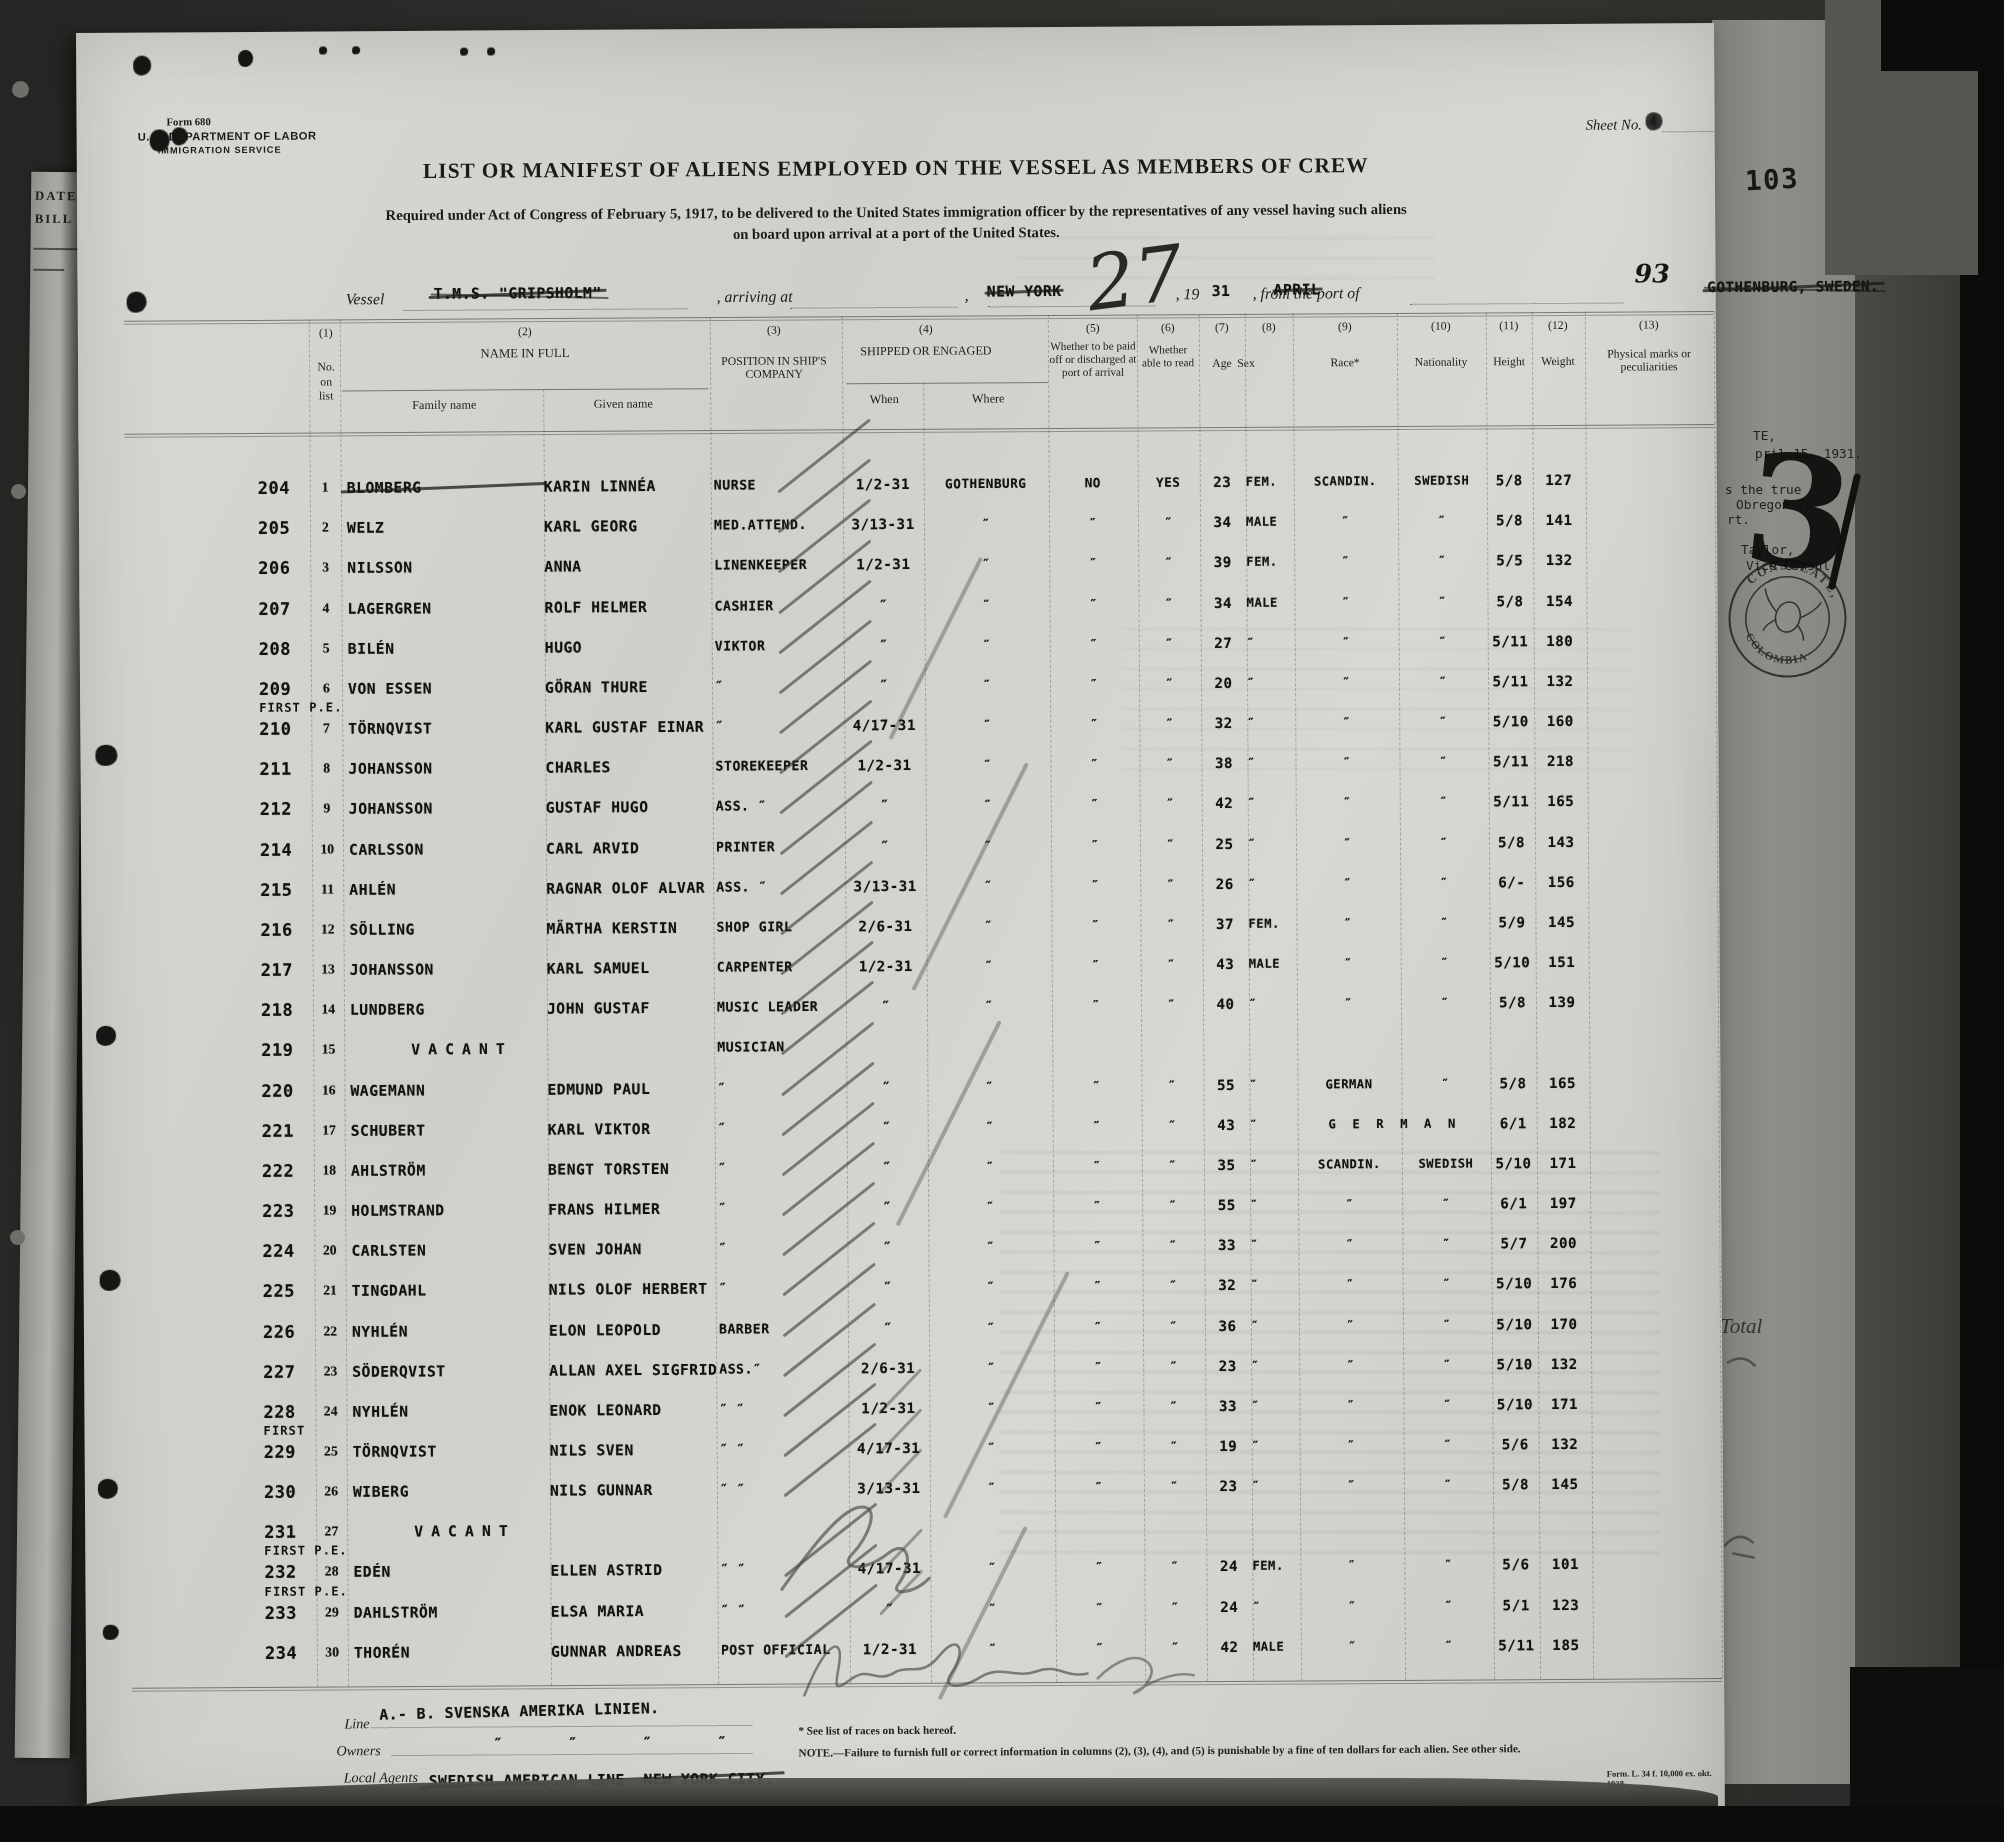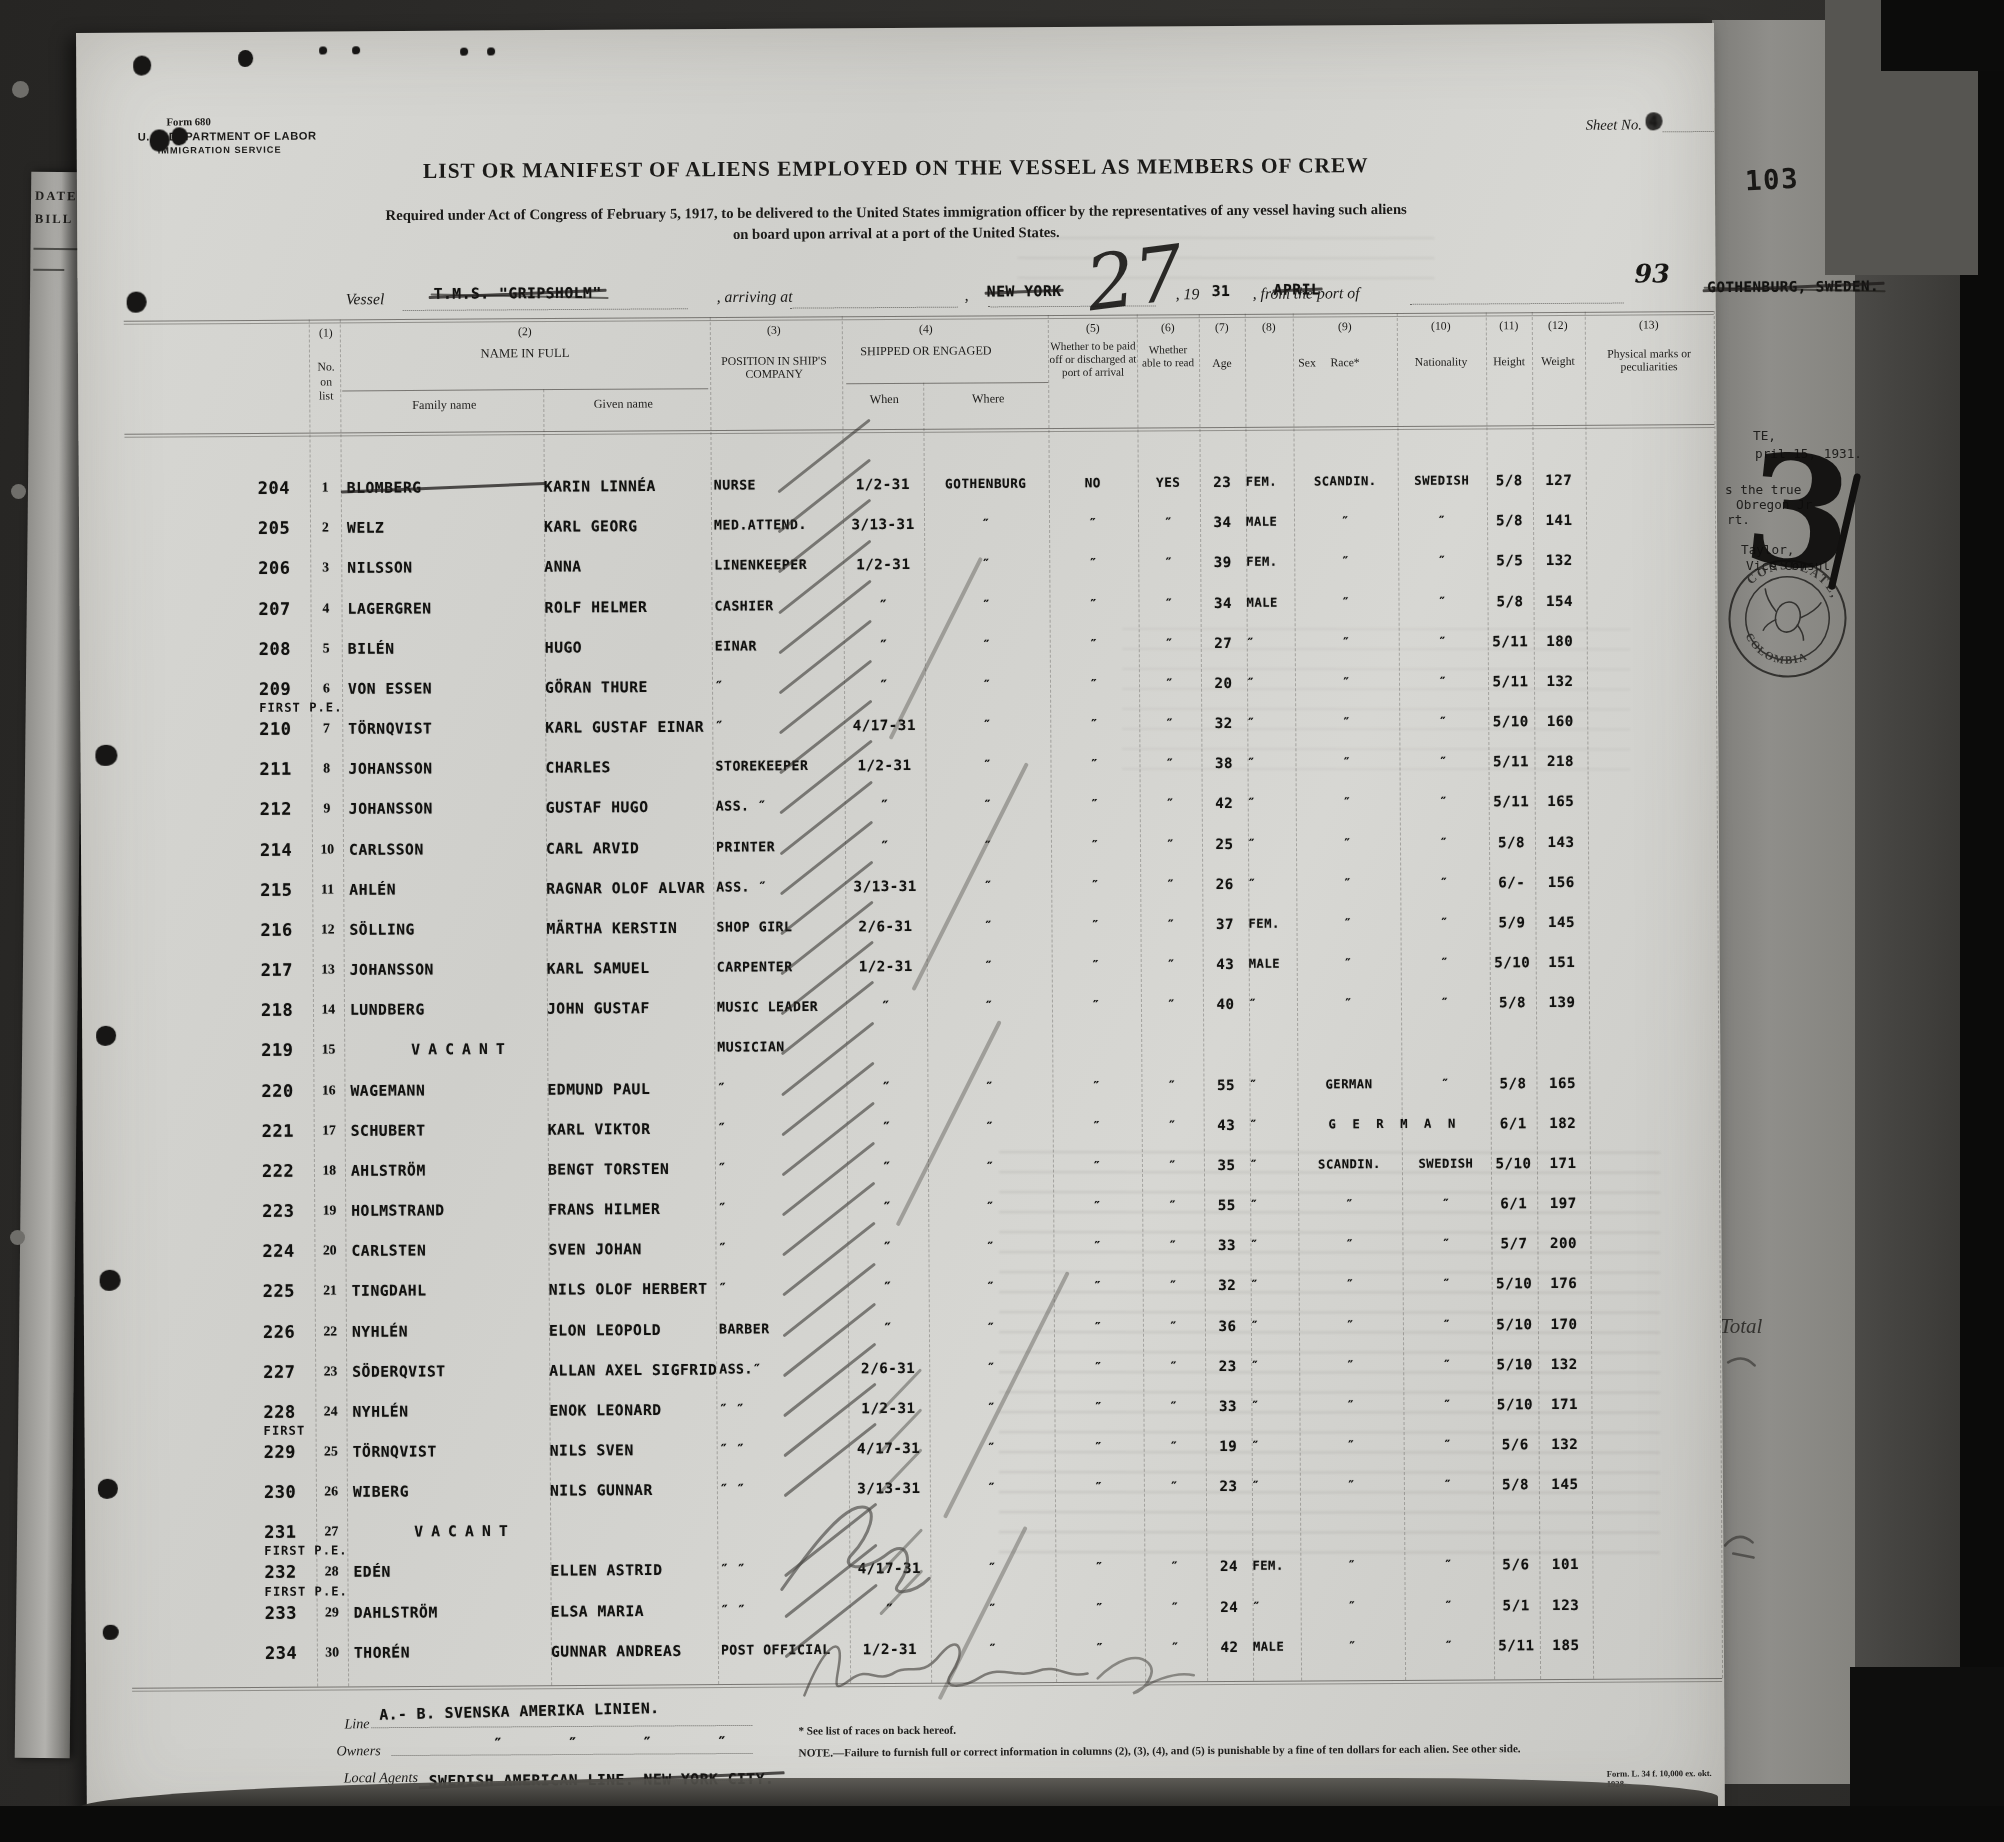--- a/index.html
+++ b/index.html
@@ -213,21 +213,21 @@
     
     <div class="hdr" style="left:447px;top:316px;font-size:12.7px;">NAME IN FULL</div>
     <div class="hdr" style="left:248px;top:329px;">No.</div>
     <div class="hdr" style="left:248px;top:344px;">on</div>
     <div class="hdr" style="left:248px;top:358px;">list</div>
     <div class="hdr" style="left:696px;top:326px;width:122px;">POSITION IN SHIP'S COMPANY</div>
     <div class="hdr" style="left:848px;top:316px;font-size:12.2px;white-space:nowrap;">SHIPPED OR ENGAGED</div>
     <div class="hdr" style="left:1015px;top:313px;width:92px;font-size:11.2px;">Whether to be paid off or discharged at port of arrival</div>
     <div class="hdr" style="left:1090px;top:317px;width:59px;font-size:11.2px;">Whether able to read</div>
     <div class="hdr" style="left:1144px;top:331px;">Age</div>
-    <div class="hdr" style="left:1229px;top:331px;">Sex</div>
+    <div class="hdr" style="left:1168px;top:331px;">Sex</div>
     <div class="hdr" style="left:1267px;top:331px;">Race*</div>
     <div class="hdr" style="left:1363px;top:331px;">Nationality</div>
     <div class="hdr" style="left:1431px;top:331px;">Height</div>
     <div class="hdr" style="left:1480px;top:331px;">Weight</div>
     <div class="hdr" style="left:1571px;top:324px;width:127px;">Physical marks or peculiarities</div>
 
     
     <div class="hline" style="left:264px;top:359px;width:366px;"></div>
     <div class="hdr" style="left:366px;top:367px;font-size:12.2px;">Family name</div>
     <div class="hdr" style="left:545px;top:367px;font-size:12.2px;">Given name</div>
@@ -331,21 +331,21 @@
           <span class="cell c-nat">″</span>
           <span class="cell c-height">5/8</span>
           <span class="cell c-weight">154</span>
           <i class="slash"></i>
         </div>
         <div class="crew-row" style="top: 597px;">
           <span class="cell c-no">208</span>
           <span class="cell c-ln">5</span>
           <span class="cell c-family">BILÉN</span>
           <span class="cell c-given">HUGO</span>
-          <span class="cell c-pos">EINAR</span>
+          <span class="cell c-pos">VIKTOR</span>
           <span class="cell c-when">″</span>
           <span class="cell c-where">″</span>
           <span class="cell c-paid">″</span>
           <span class="cell c-read">″</span>
           <span class="cell c-age">27</span>
           <span class="cell c-sex">″</span>
           <span class="cell c-race">″</span>
           <span class="cell c-nat">″</span>
           <span class="cell c-height">5/11</span>
           <span class="cell c-weight">180</span>

